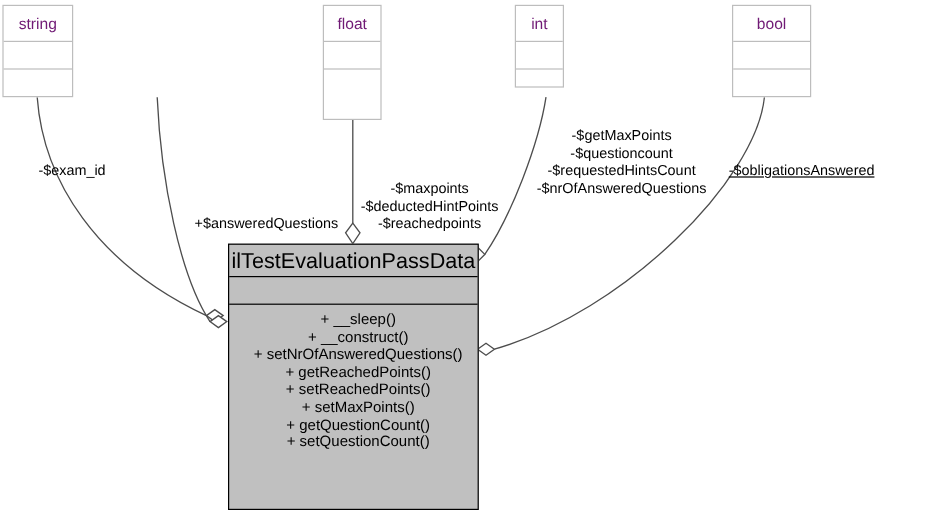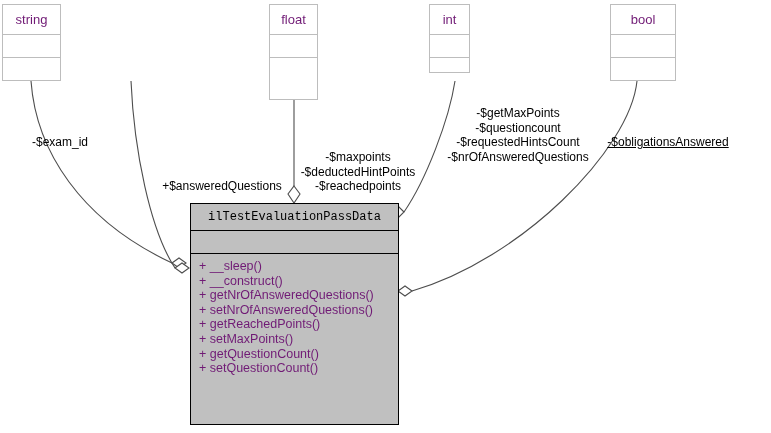--- a/index.html
+++ b/index.html
@@ -63,40 +63,40 @@
     background: #c0c0c0;
     border: 1px solid #000000;
     display: flex;
     flex-direction: column;
   }
   #main-class .mc-title {
     flex: 0 0 auto;
     height: 26px;
     line-height: 26px;
     text-align: center;
-    font-size: 12px;
+    font-size: 18px;
     color: #000000;
     border-bottom: 1px solid #000000;
     white-space: nowrap;
-    font-family: Liberation Mono, monospace;
   }
   #main-class .mc-attrs {
     flex: 0 0 auto;
     height: 22px;
     border-bottom: 1px solid #000000;
   }
   #main-class .mc-ops {
     flex: 1 1 auto;
     padding: 5px 0 0 8px;
   }
   #main-class .mc-ops div {
     font-size: 12.5px;
     line-height: 14.6px;
-    color: #701a75;
+    color: #000000;
     white-space: nowrap;
+    text-align: center;
   }
   
   .edge-label {
     position: absolute;
     font-size: 12px;
     line-height: 14.6px;
     color: #000000;
     white-space: nowrap;
     text-align: center;
   }
@@ -167,22 +167,22 @@
   </div>
 
   <div class="edge-label" style="left:668px; top:135px; transform:translateX(-50%);text-decoration:underline;">-$obligationsAnswered</div>
 
   <div id="main-class">
     <div class="mc-title">ilTestEvaluationPassData</div>
     <div class="mc-attrs"></div>
     <div class="mc-ops">
       <div>+ __sleep()</div>
       <div>+ __construct()</div>
-      <div>+ getNrOfAnsweredQuestions()</div>
       <div>+ setNrOfAnsweredQuestions()</div>
       <div>+ getReachedPoints()</div>
+      <div>+ setReachedPoints()</div>
       <div>+ setMaxPoints()</div>
       <div>+ getQuestionCount()</div>
       <div>+ setQuestionCount()</div>
     </div>
   </div>
 
 </div>
 
 </body></html>

